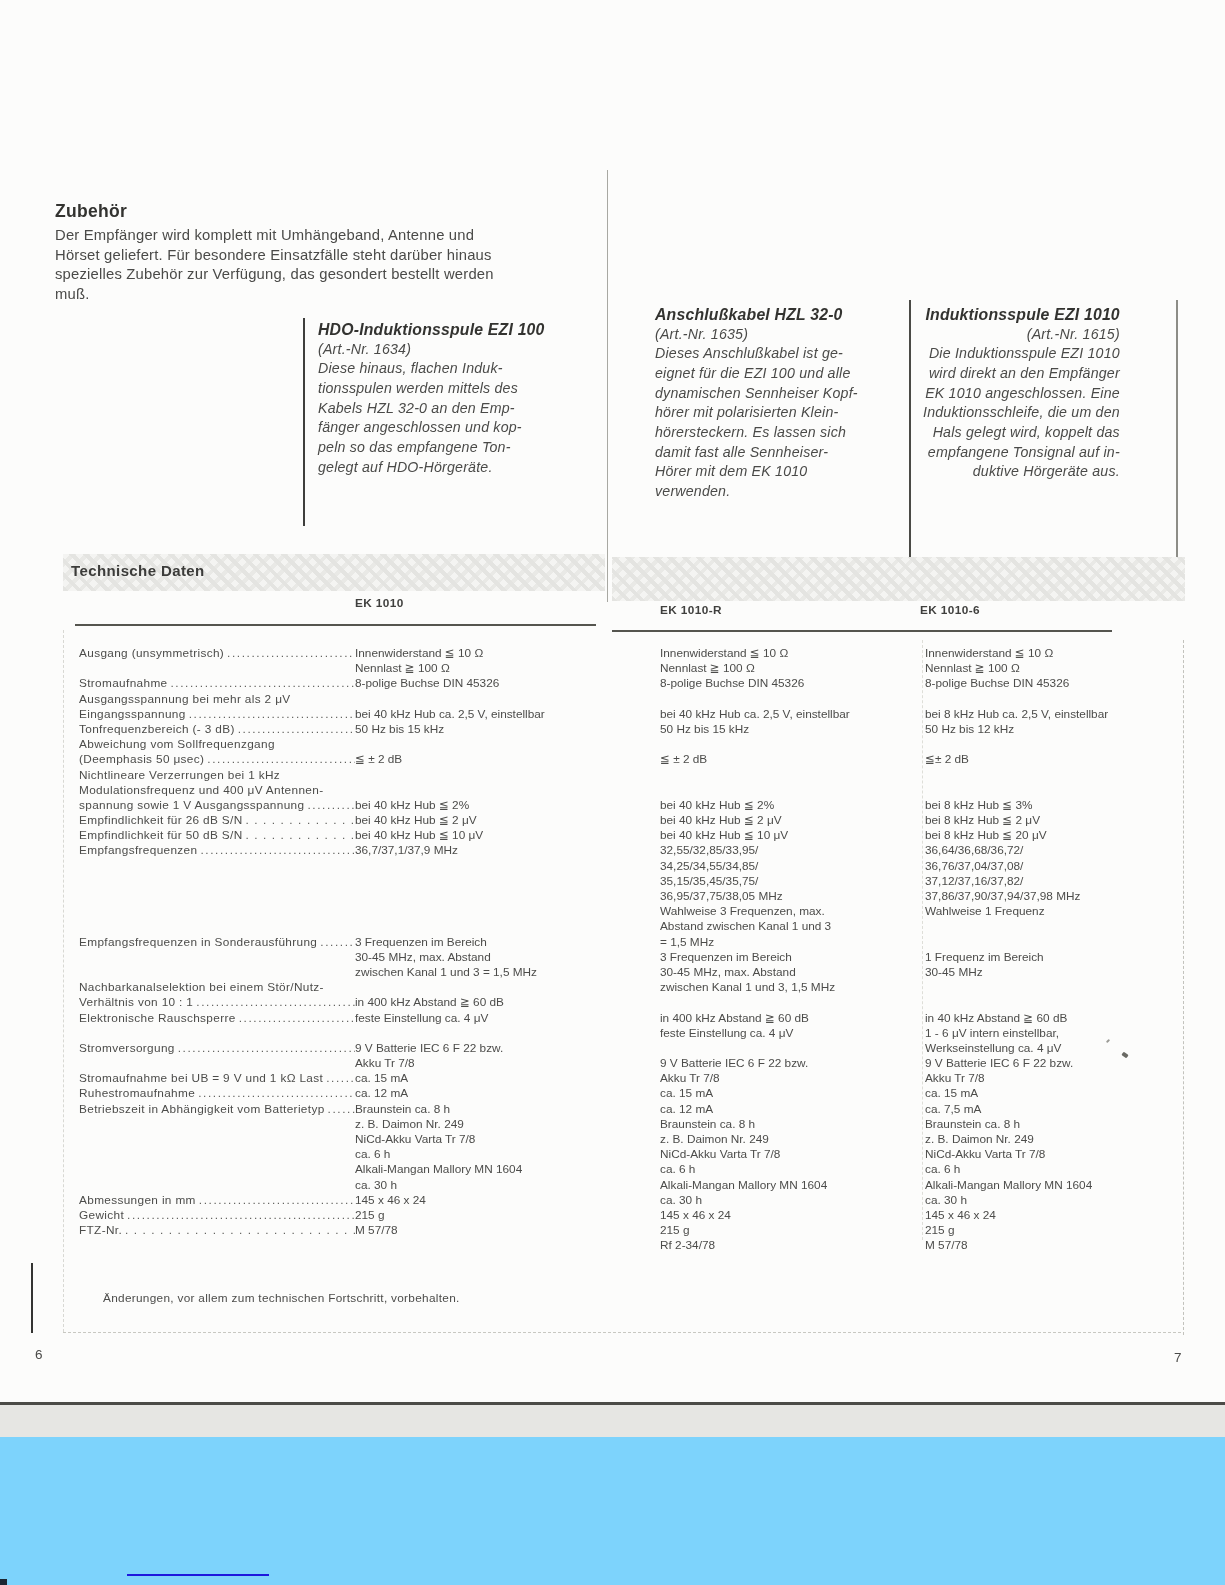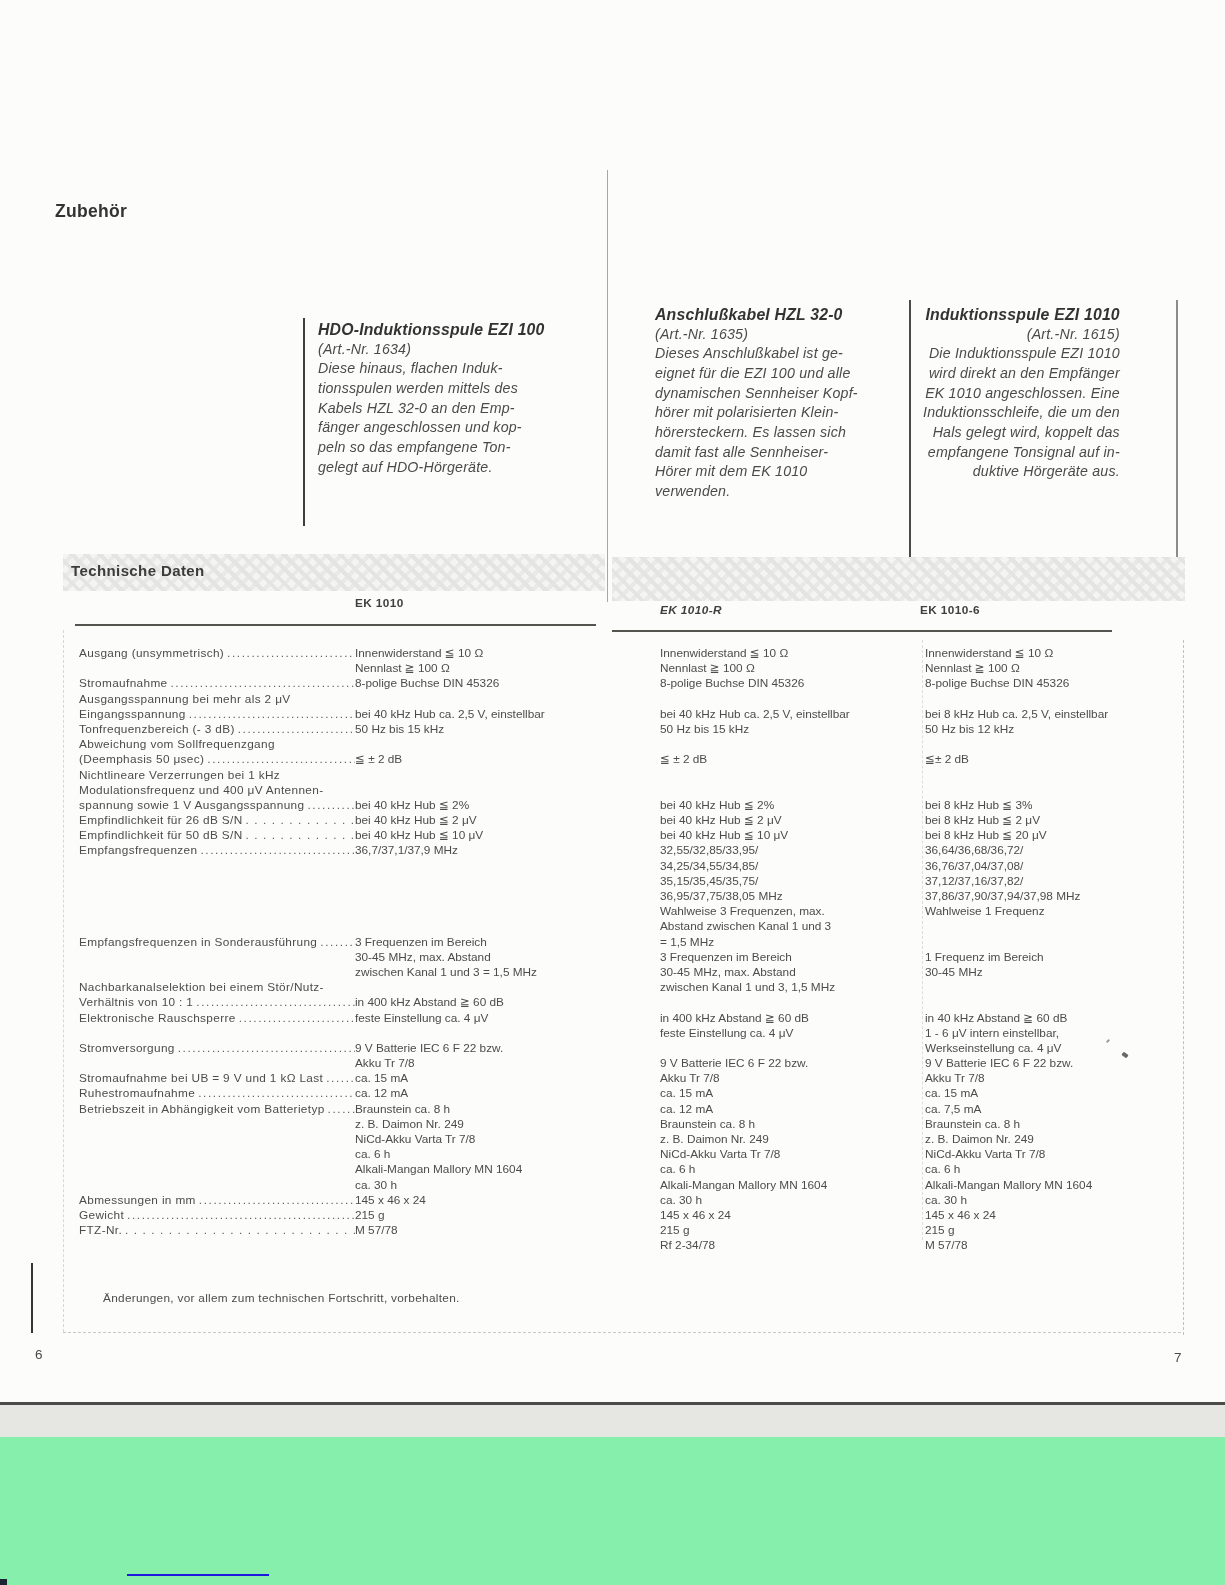--- a/index.html
+++ b/index.html
@@ -1,16 +1,16 @@
 <!DOCTYPE html>
 <html><head>
 <meta charset="utf-8">
 <style>
   html,body{margin:0;padding:0;background:#ffffff;}
-  .stage{position:relative;width:1225px;height:1585px;background:#86efac;overflow:hidden;
+  .stage{position:relative;width:1225px;height:1585px;background:#7dd3fc;overflow:hidden;
          font-family:"Liberation Sans","DejaVu Sans",sans-serif;color:#474747;}
   
   .paper{position:absolute;left:0;top:0;width:1225px;height:1402px;background:#fcfcfb;}
   .page-edge{position:absolute;left:0;top:1402px;width:1225px;height:3px;background:#4b4b47;}
   .below-band{position:absolute;left:0;top:1405px;width:1225px;height:32px;background:#e6e6e3;}
   .blue-line{position:absolute;left:127px;top:1574px;width:142px;height:2px;background:#1d18dd;}
   .corner-chip{position:absolute;left:0;top:1579px;width:7px;height:6px;background:#1b2633;}
   
   .intro-title{position:absolute;left:55px;top:201px;font-size:17.5px;font-weight:bold;color:#333330;letter-spacing:.3px;}
   .intro-lines{position:absolute;left:55px;top:226px;font-size:14.8px;color:#4a4a48;letter-spacing:.2px;}
@@ -46,20 +46,26 @@
   .pgnum{position:absolute;font-size:13.5px;color:#4a4a48;}
   .speck{position:absolute;background:#6a6a64;border-radius:1px;}
 </style>
 </head>
 <body>
 
 <div class="stage">
   <div class="paper"></div>
 
   <div class="intro-title">Zubehör</div>
+  <div class="intro-lines">
+      <div class="tl">Der Empfänger wird komplett mit Umhängeband, Antenne und</div>
+      <div class="tl">Hörset geliefert. Für besondere Einsatzfälle steht darüber hinaus</div>
+      <div class="tl">spezielles Zubehör zur Verfügung, das gesondert bestellt werden</div>
+      <div class="tl">muß.</div>
+    </div>
 
   <div class="v" style="left:607px;top:170px;width:1px;height:432px;background:#a8a8a2;"></div>
   <div class="v" style="left:303px;top:318px;width:2px;height:208px;background:#3e3e3c;"></div>
   <div class="v" style="left:909px;top:300px;width:2px;height:296px;background:#4a4a46;"></div>
   <div class="v" style="left:1176px;top:300px;width:2px;height:292px;background:#8d8d87;"></div>
   <div class="v" style="left:1183px;top:640px;width:0;height:695px;border-left:1px dashed #c2c2bc;"></div>
   <div class="v" style="left:63px;top:630px;width:0;height:702px;border-left:1px dashed #d8d8d3;"></div>
   <div class="v" style="left:922px;top:640px;width:0;height:600px;border-left:1px dashed #dedeD8;"></div>
   <div class="v" style="left:31px;top:1263px;width:2px;height:70px;background:#343432;"></div>
   <div class="v" style="left:63px;top:1332px;width:1118px;height:0;border-top:1px dashed #c8c8c2;"></div>
@@ -103,21 +109,21 @@
         <div class="tl">duktive Hörgeräte aus.</div>
       </div>
   </div>
 
   <div class="hatch" style="left:63px;top:554px;width:542px;height:37px;">
     <div class="section-title">Technische Daten</div>
   </div>
   <div class="hatch" style="left:612px;top:557px;width:573px;height:44px;"></div>
 
   <div class="colhead" style="left:355px;top:596px;">EK 1010</div>
-  <div class="colhead" style="left:660px;top:603px;font-style:italic;">EK 1010-R</div>
+  <div class="colhead" style="left:660px;top:603px;">EK 1010-R</div>
   <div class="colhead" style="left:920px;top:603px;">EK 1010-6</div>
   <div class="rule" style="left:75px;top:624px;width:521px;height:2px;"></div>
   <div class="rule" style="left:612px;top:630px;width:500px;height:2px;"></div>
 
   <div class="spec-rows">
       <div class="row">
         <span class="labwrap">
           <span class="lab">Ausgang (unsymmetrisch)</span>
           <span class="leader d"></span>
         </span>

